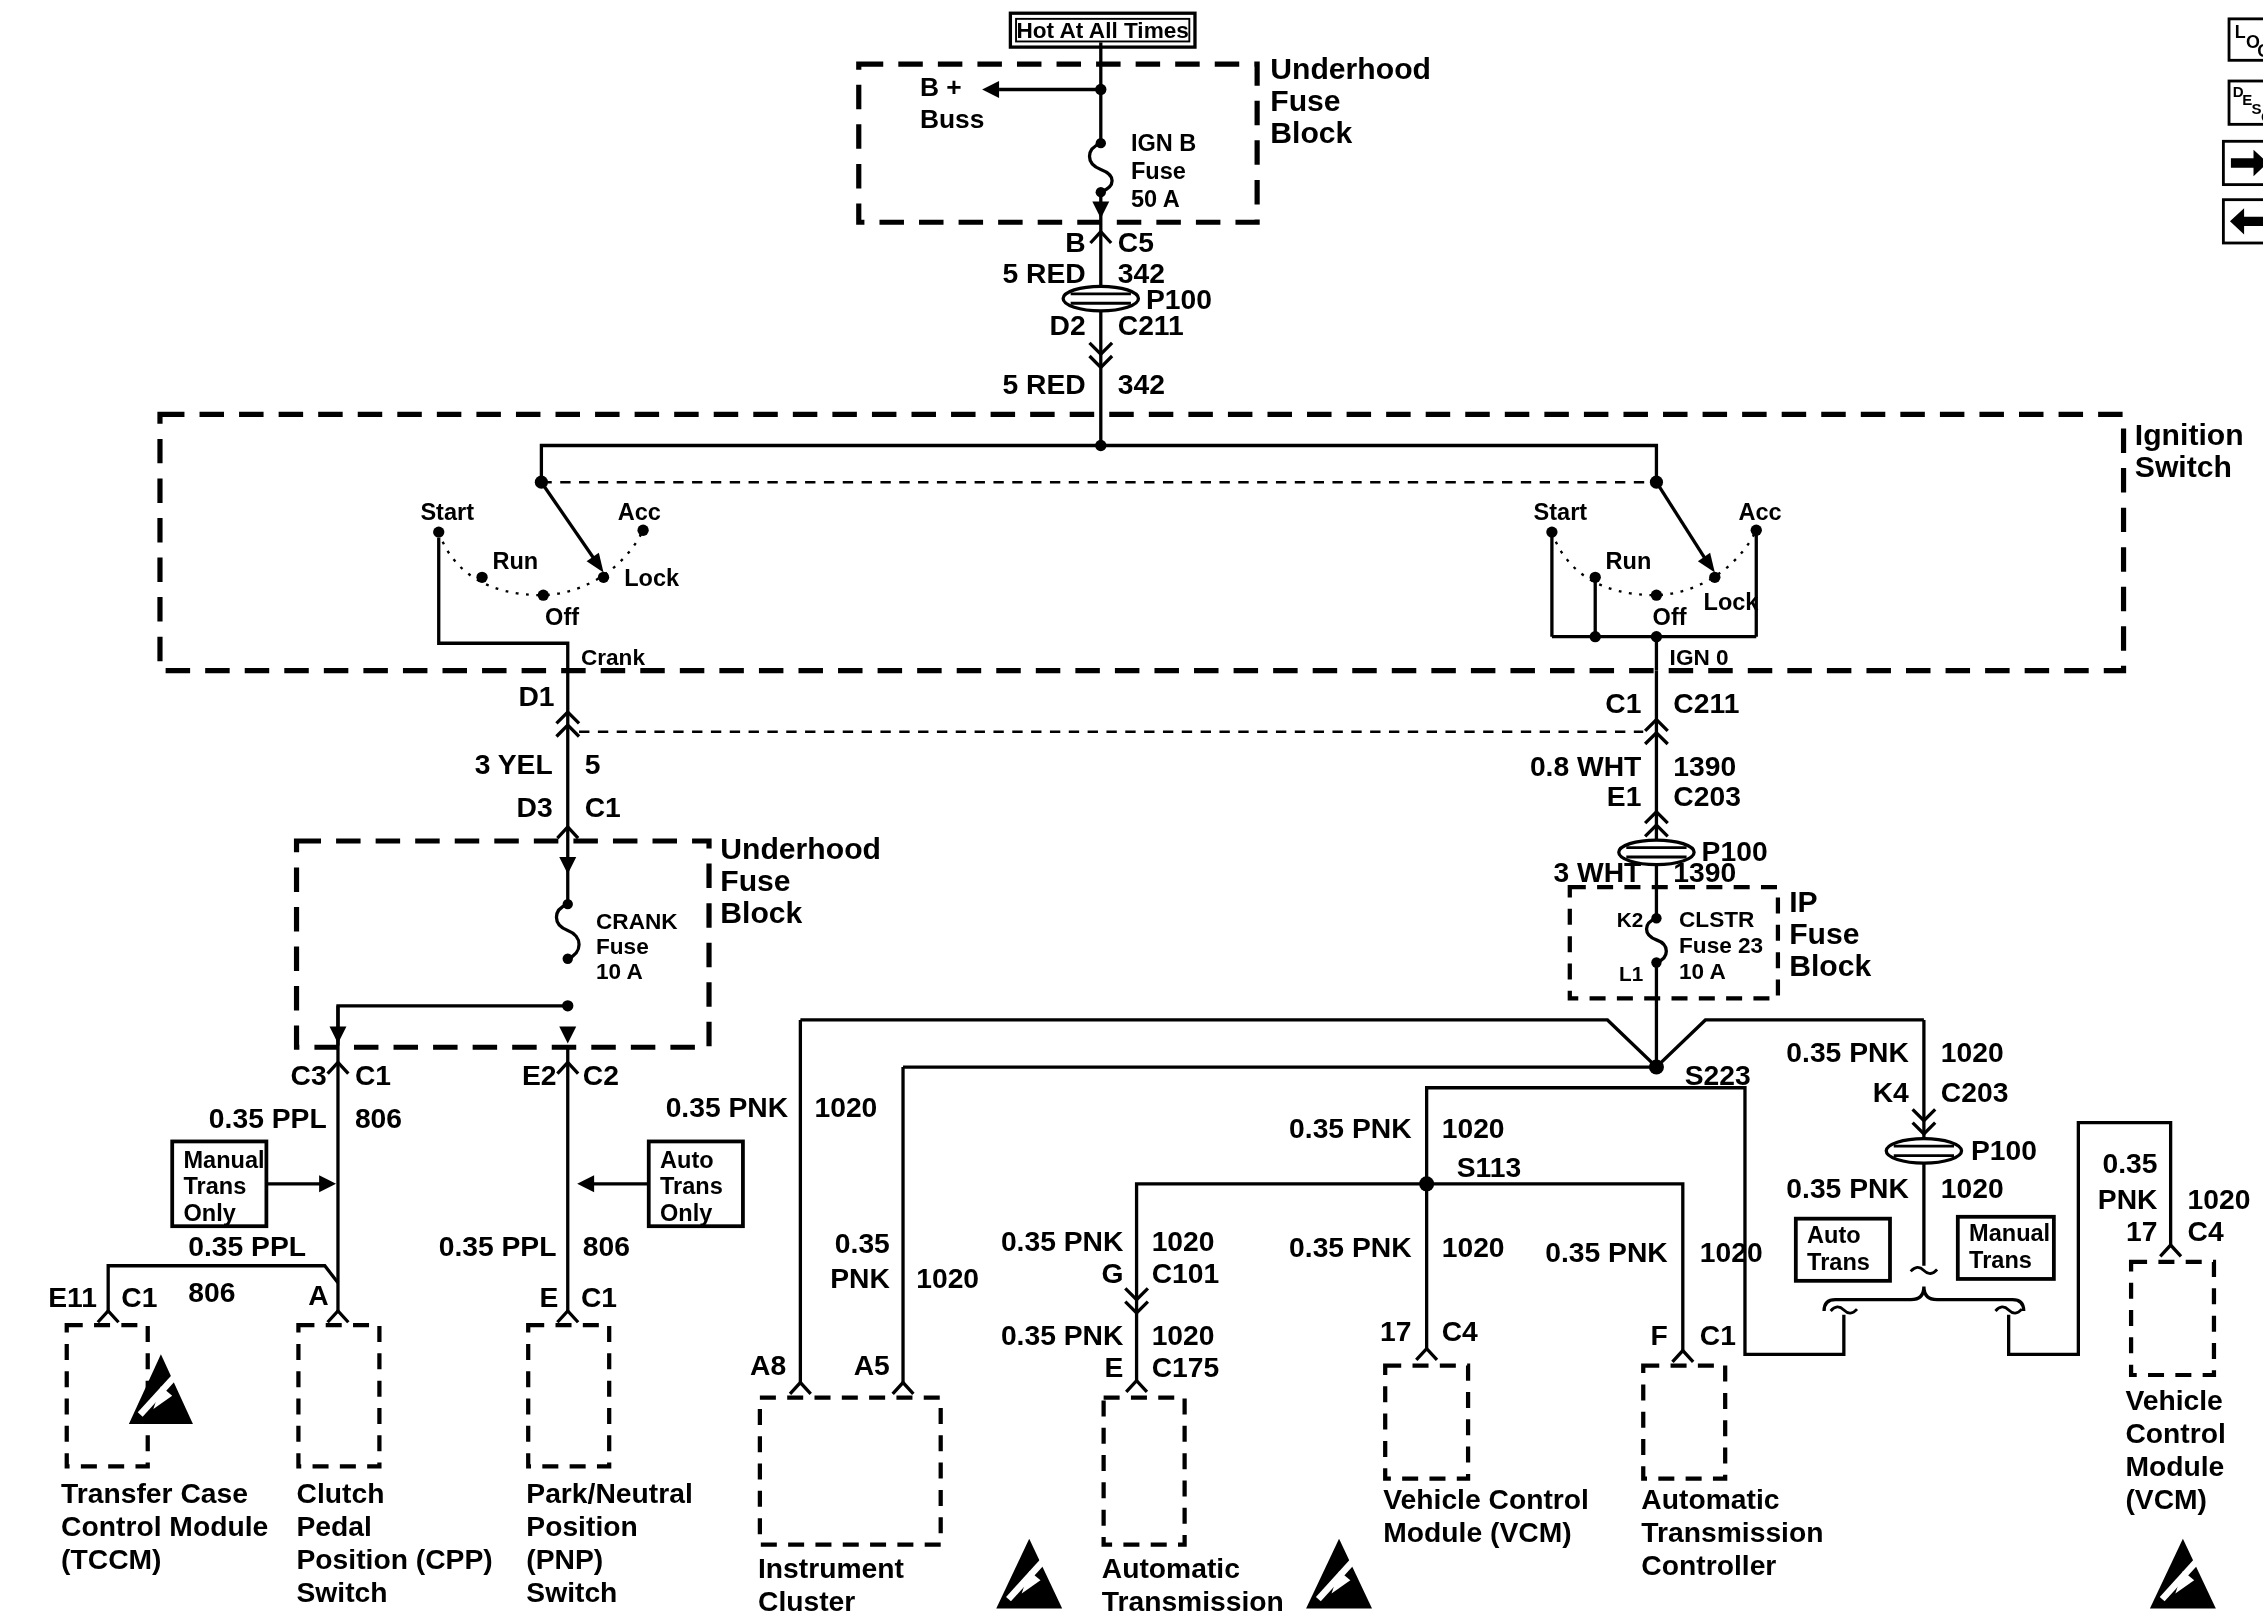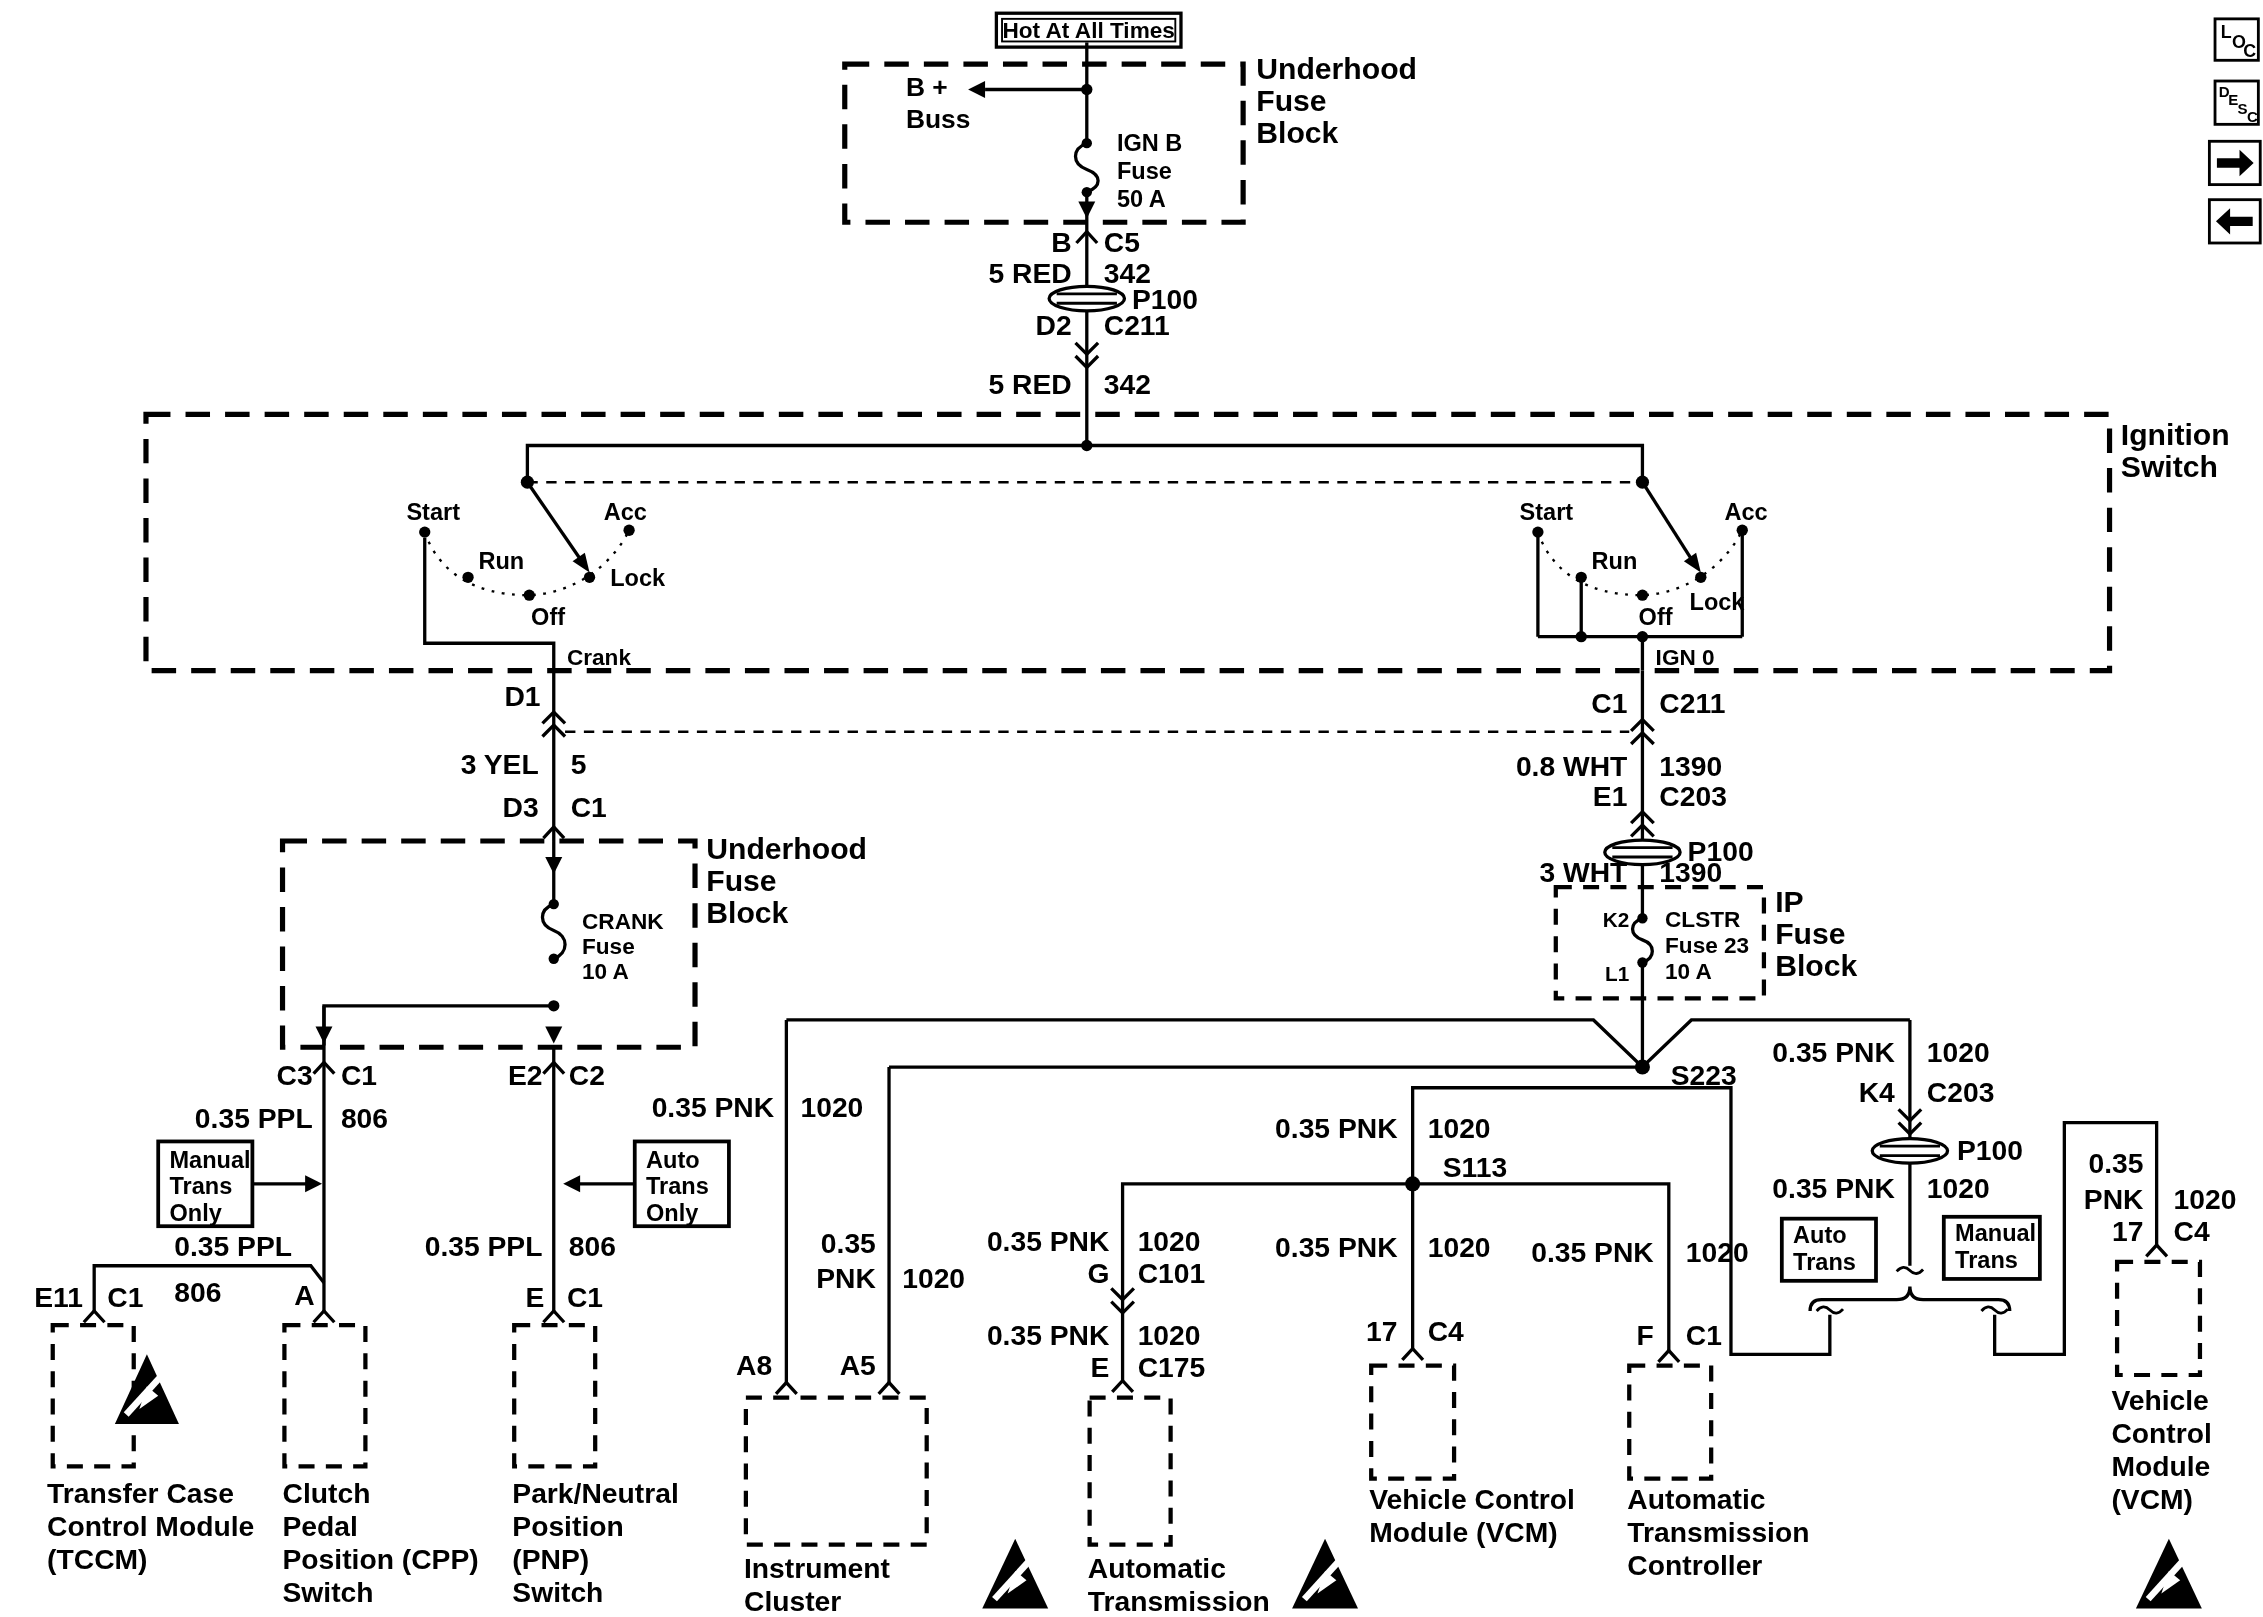--- a/index.html
+++ b/index.html
@@ -1,17 +1,17 @@
 <!DOCTYPE html>
 <html style="--ink: #000000; --paper: #ffffff;font-size:15px"><head>
 <meta charset="utf-8">
 <style>
   :root { --ink:#000000; --paper:#ffffff; }
   html,body { margin:0; padding:0; background:var(--paper); }
-  .stage { width:2160px; height:1618px; position:relative; background:var(--paper); }
+  .stage { width:2160px; height:1618px; position:relative; background:var(--paper);margin-left:14px; }
   svg text { font-family:"Liberation Sans", sans-serif; font-weight:bold; fill:var(--ink); }
   .t32{font-size:32px} .t30{font-size:30px} .t28{font-size:28px} .t25{font-size:25px}
   .t24{font-size:24px} .t22{font-size:22px} .t19{font-size:19px} .t16{font-size:16px}
   .w   { stroke:var(--ink); stroke-width:3.5; fill:none; }
   .w2  { stroke:var(--ink); stroke-width:3;   fill:none; }
   .dashH{ stroke:var(--ink); stroke-width:5.5; stroke-dasharray:26 16; fill:none; }
   .dashC{ stroke:var(--ink); stroke-width:4.5; stroke-dasharray:17 12; fill:none; }
   .dashT{ stroke:var(--ink); stroke-width:2.5; stroke-dasharray:11 9; fill:none; }
   .arc { stroke:var(--ink); stroke-width:2.5; stroke-dasharray:3 8; fill:none; }
   .blk { fill:var(--ink); stroke:none; }

